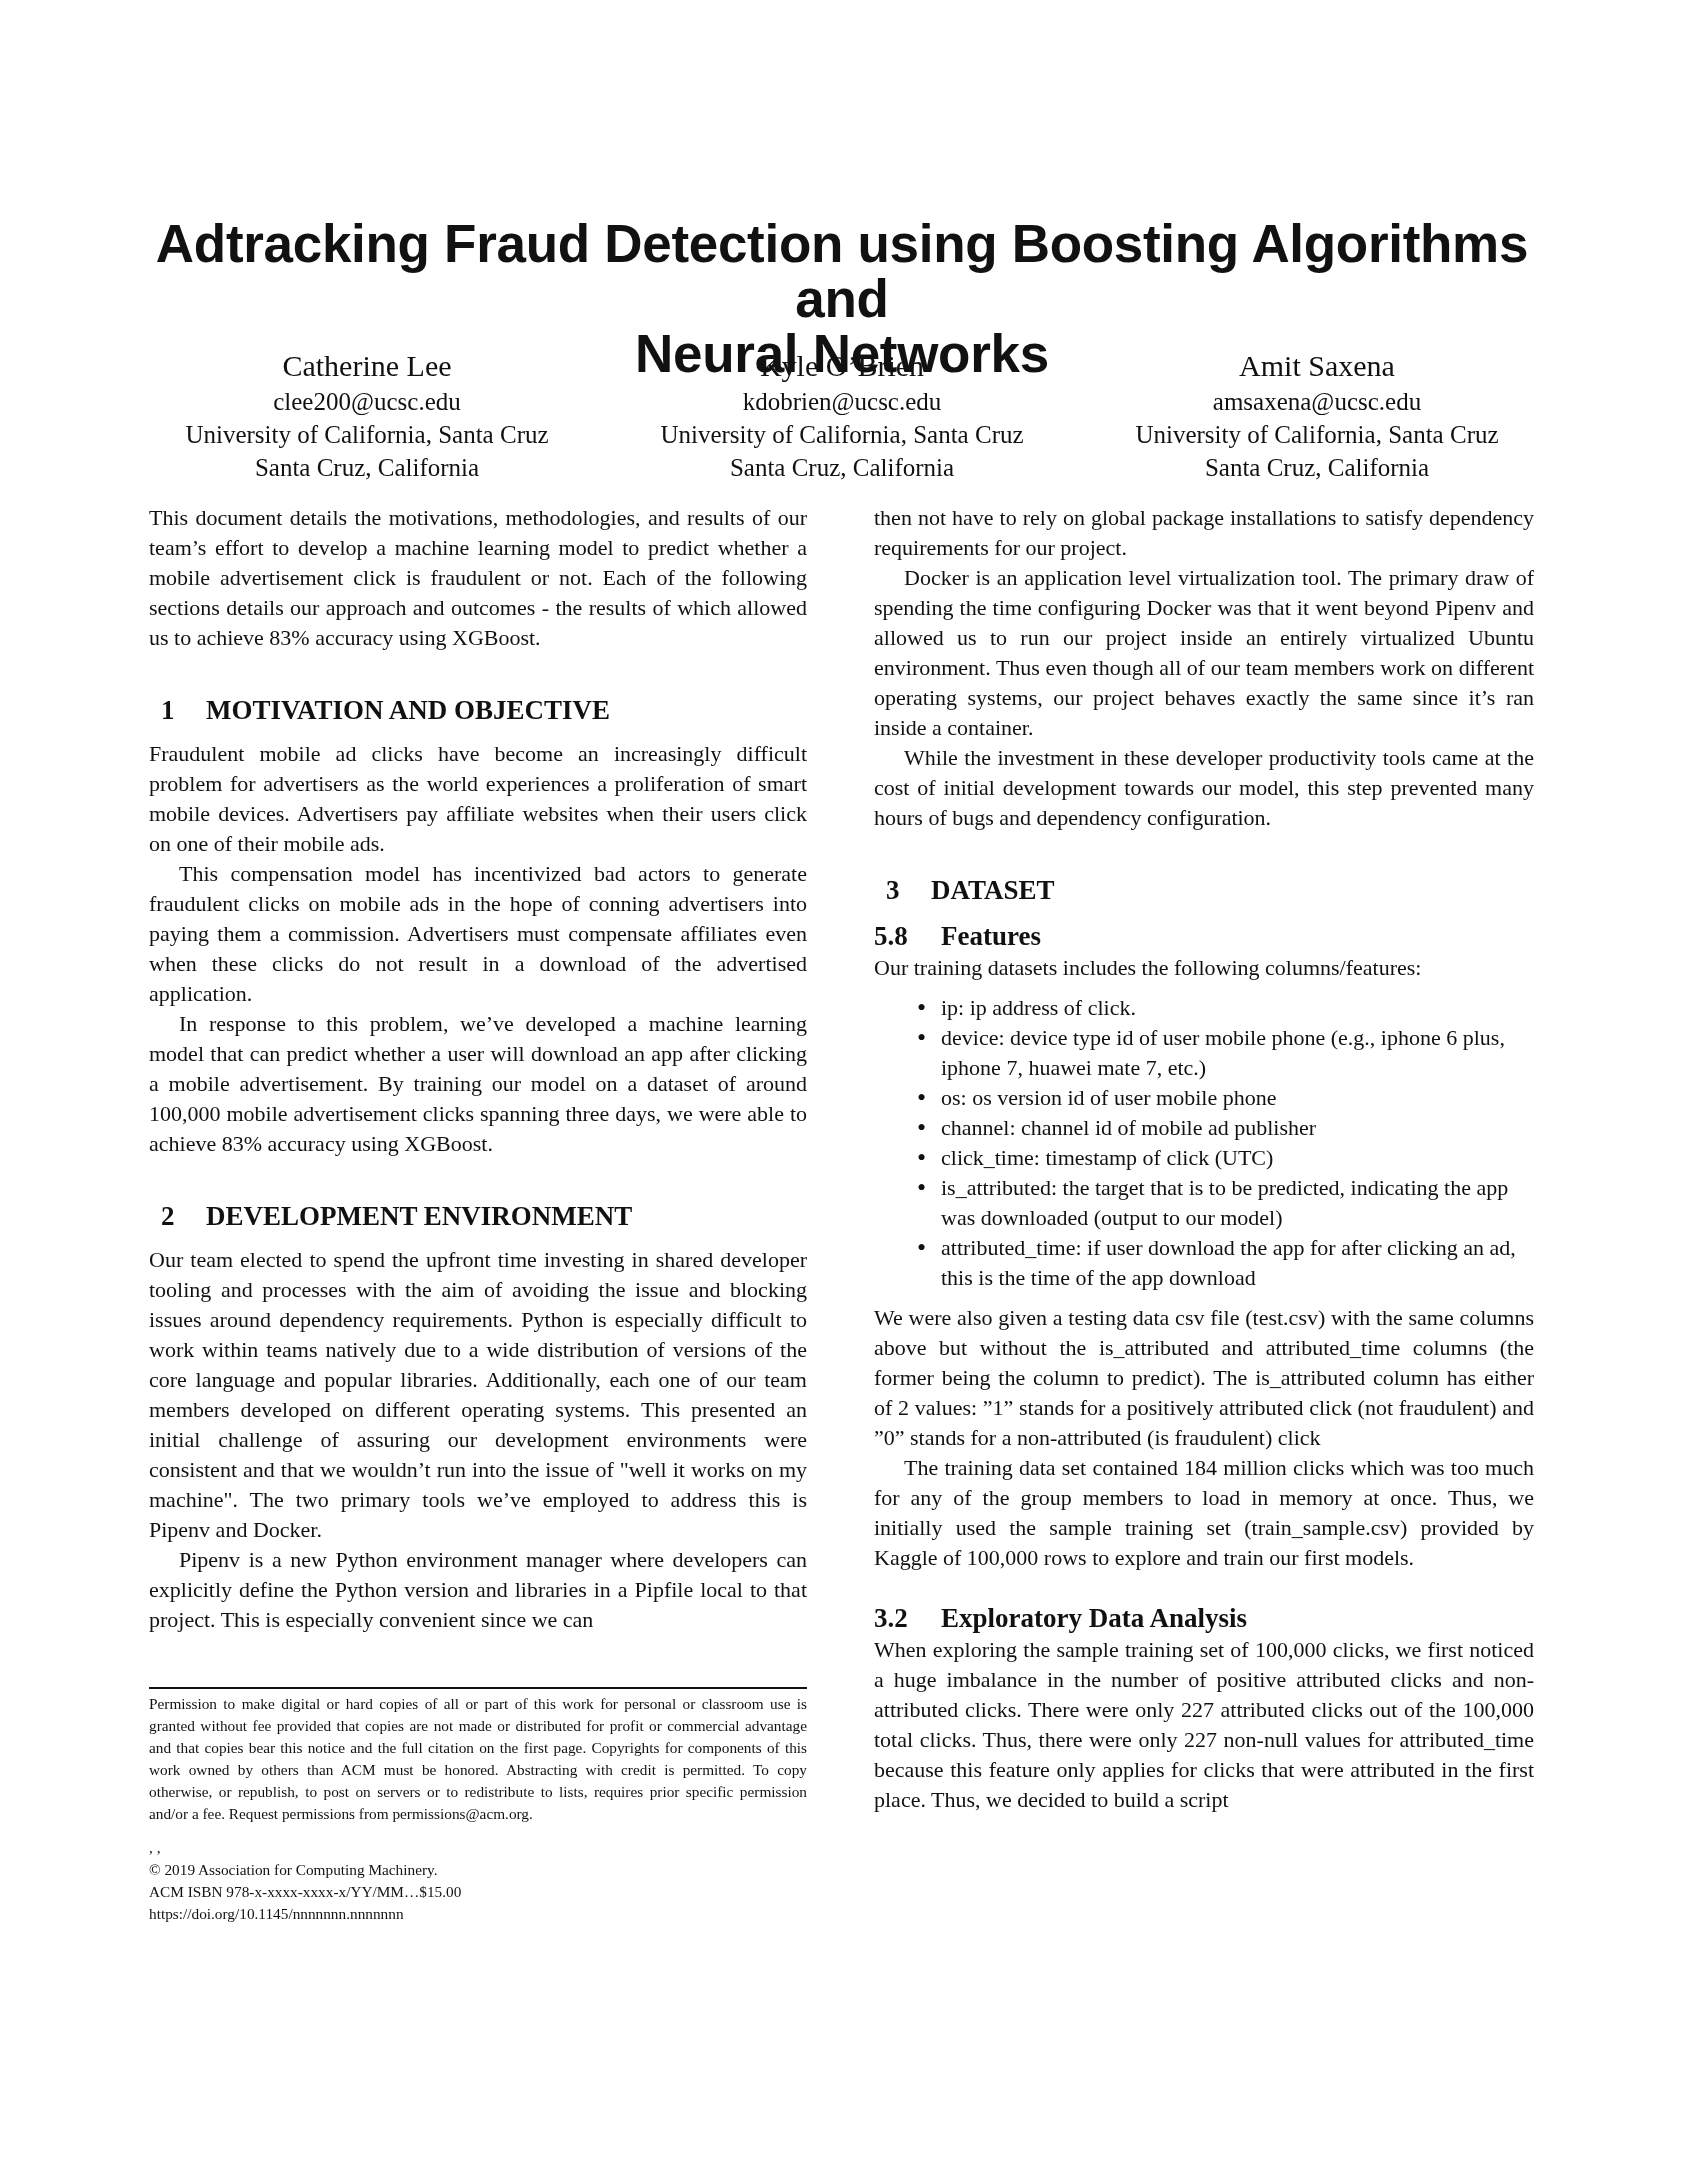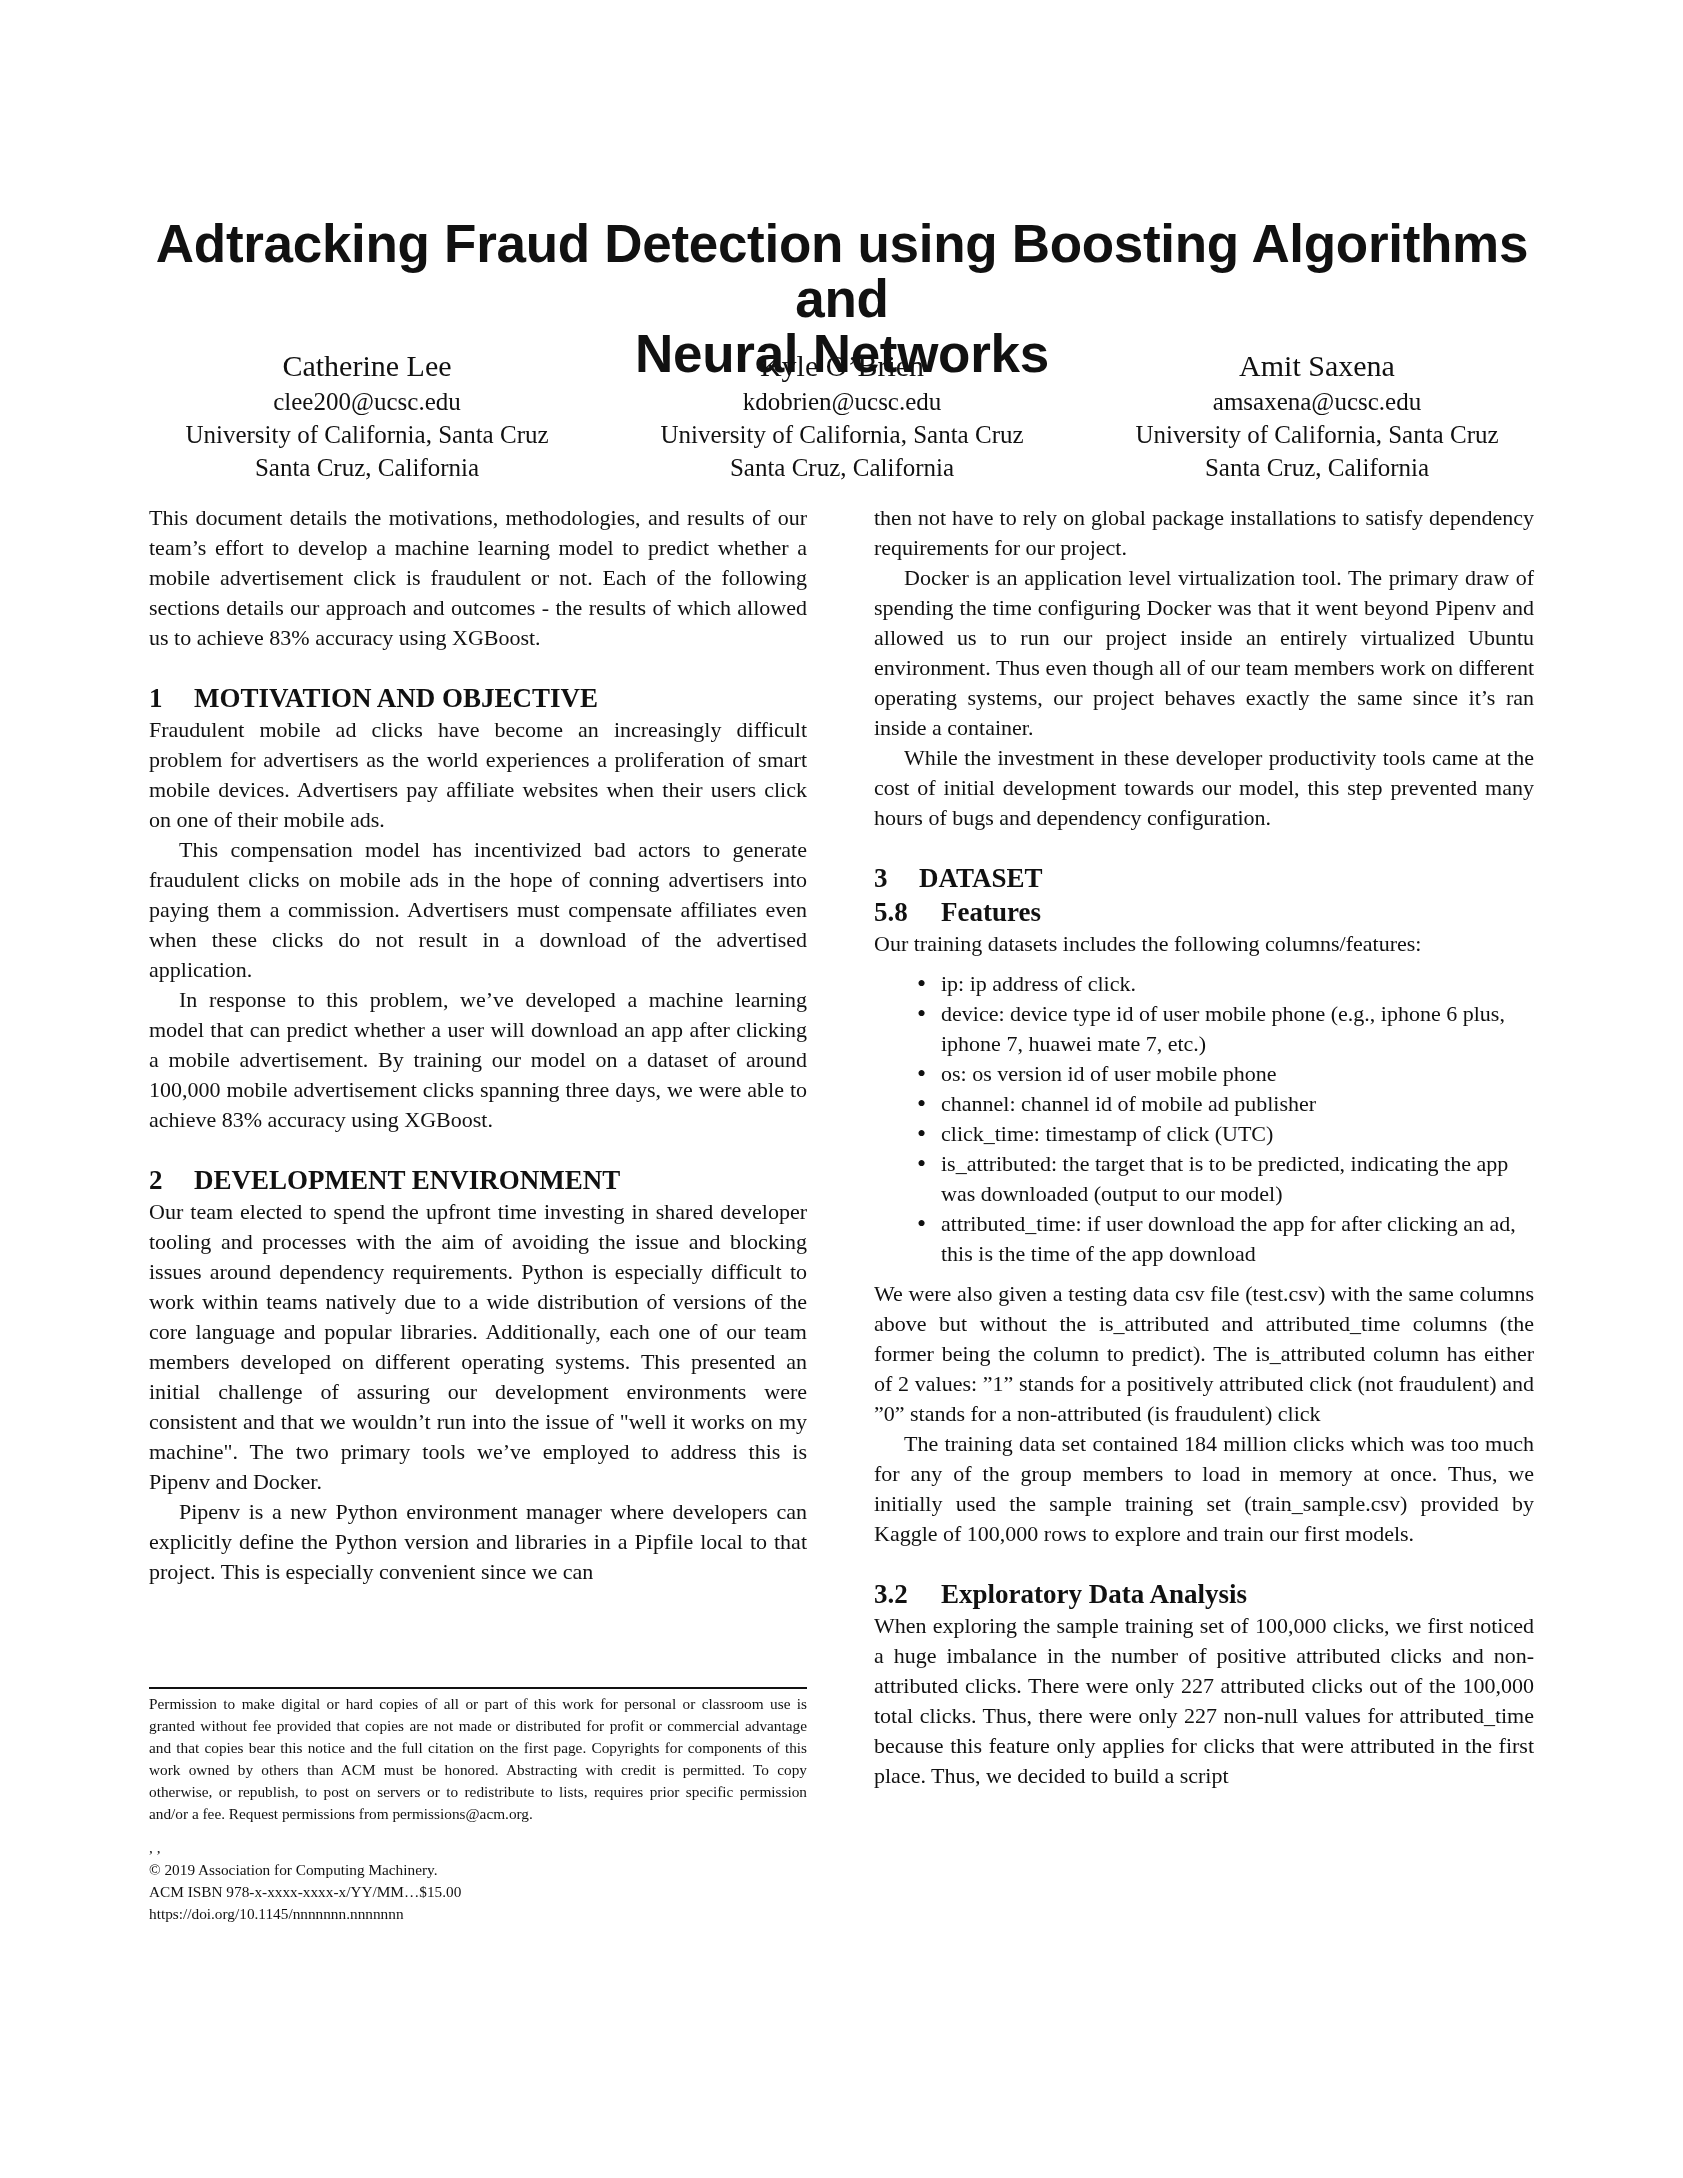--- a/index.html
+++ b/index.html
@@ -9,21 +9,21 @@
            font-family: "Liberation Sans", "DejaVu Sans", sans-serif; font-weight: bold;
            font-size: 53px; line-height: 55px; letter-spacing: -0.3px; }
   .authors { position: absolute; top: 347px; left: 149px; width: 1386px; display: flex; justify-content: space-between; }
   .author { width: 436px; text-align: center; font-size: 25px; line-height: 33px; }
   .author .name { font-size: 30px; line-height: 38px; }
   .col { position: absolute; font-size: 22px; line-height: 30px; text-align: justify; hyphens: auto; }
   .col.left { left: 149px; width: 658px; top: 503px; }
   .col.right { left: 874px; width: 660px; top: 503px; }
   .col p { margin: 0; }
   .col p.indent { text-indent: 30px; }
-  h2 { margin: 0; font-size: 27px; line-height: 34px; font-weight: bold; }
+  h2 { margin: 12px; font-size: 27px; line-height: 34px; font-weight: bold; }
   h2 .num { display: inline-block; width: 45px; }
   h3 { margin: 0; font-size: 27px; line-height: 34px; font-weight: bold; }
   h3 .num { display: inline-block; width: 67px; }
   .abs-h { font-size: 27px; line-height: 34px; font-weight: bold; margin: 0; }
   .gap-m { height: 28px; }
   ul.features { margin: 10px 0 10px 0; padding: 0 0 0 67px; list-style: none; }
   ul.features li { position: relative; padding-left: 0; text-align: left; }
   ul.features li::before { content: "\2022"; position: absolute; left: -24px; font-size: 26px; }
   .rule { position: absolute; left: 149px; width: 658px; top: 1687px; border-top: 2px solid #111; }
   .footnote { position: absolute; left: 149px; width: 658px; top: 1693px; font-size: 15.3px; line-height: 22px; text-align: justify; }

